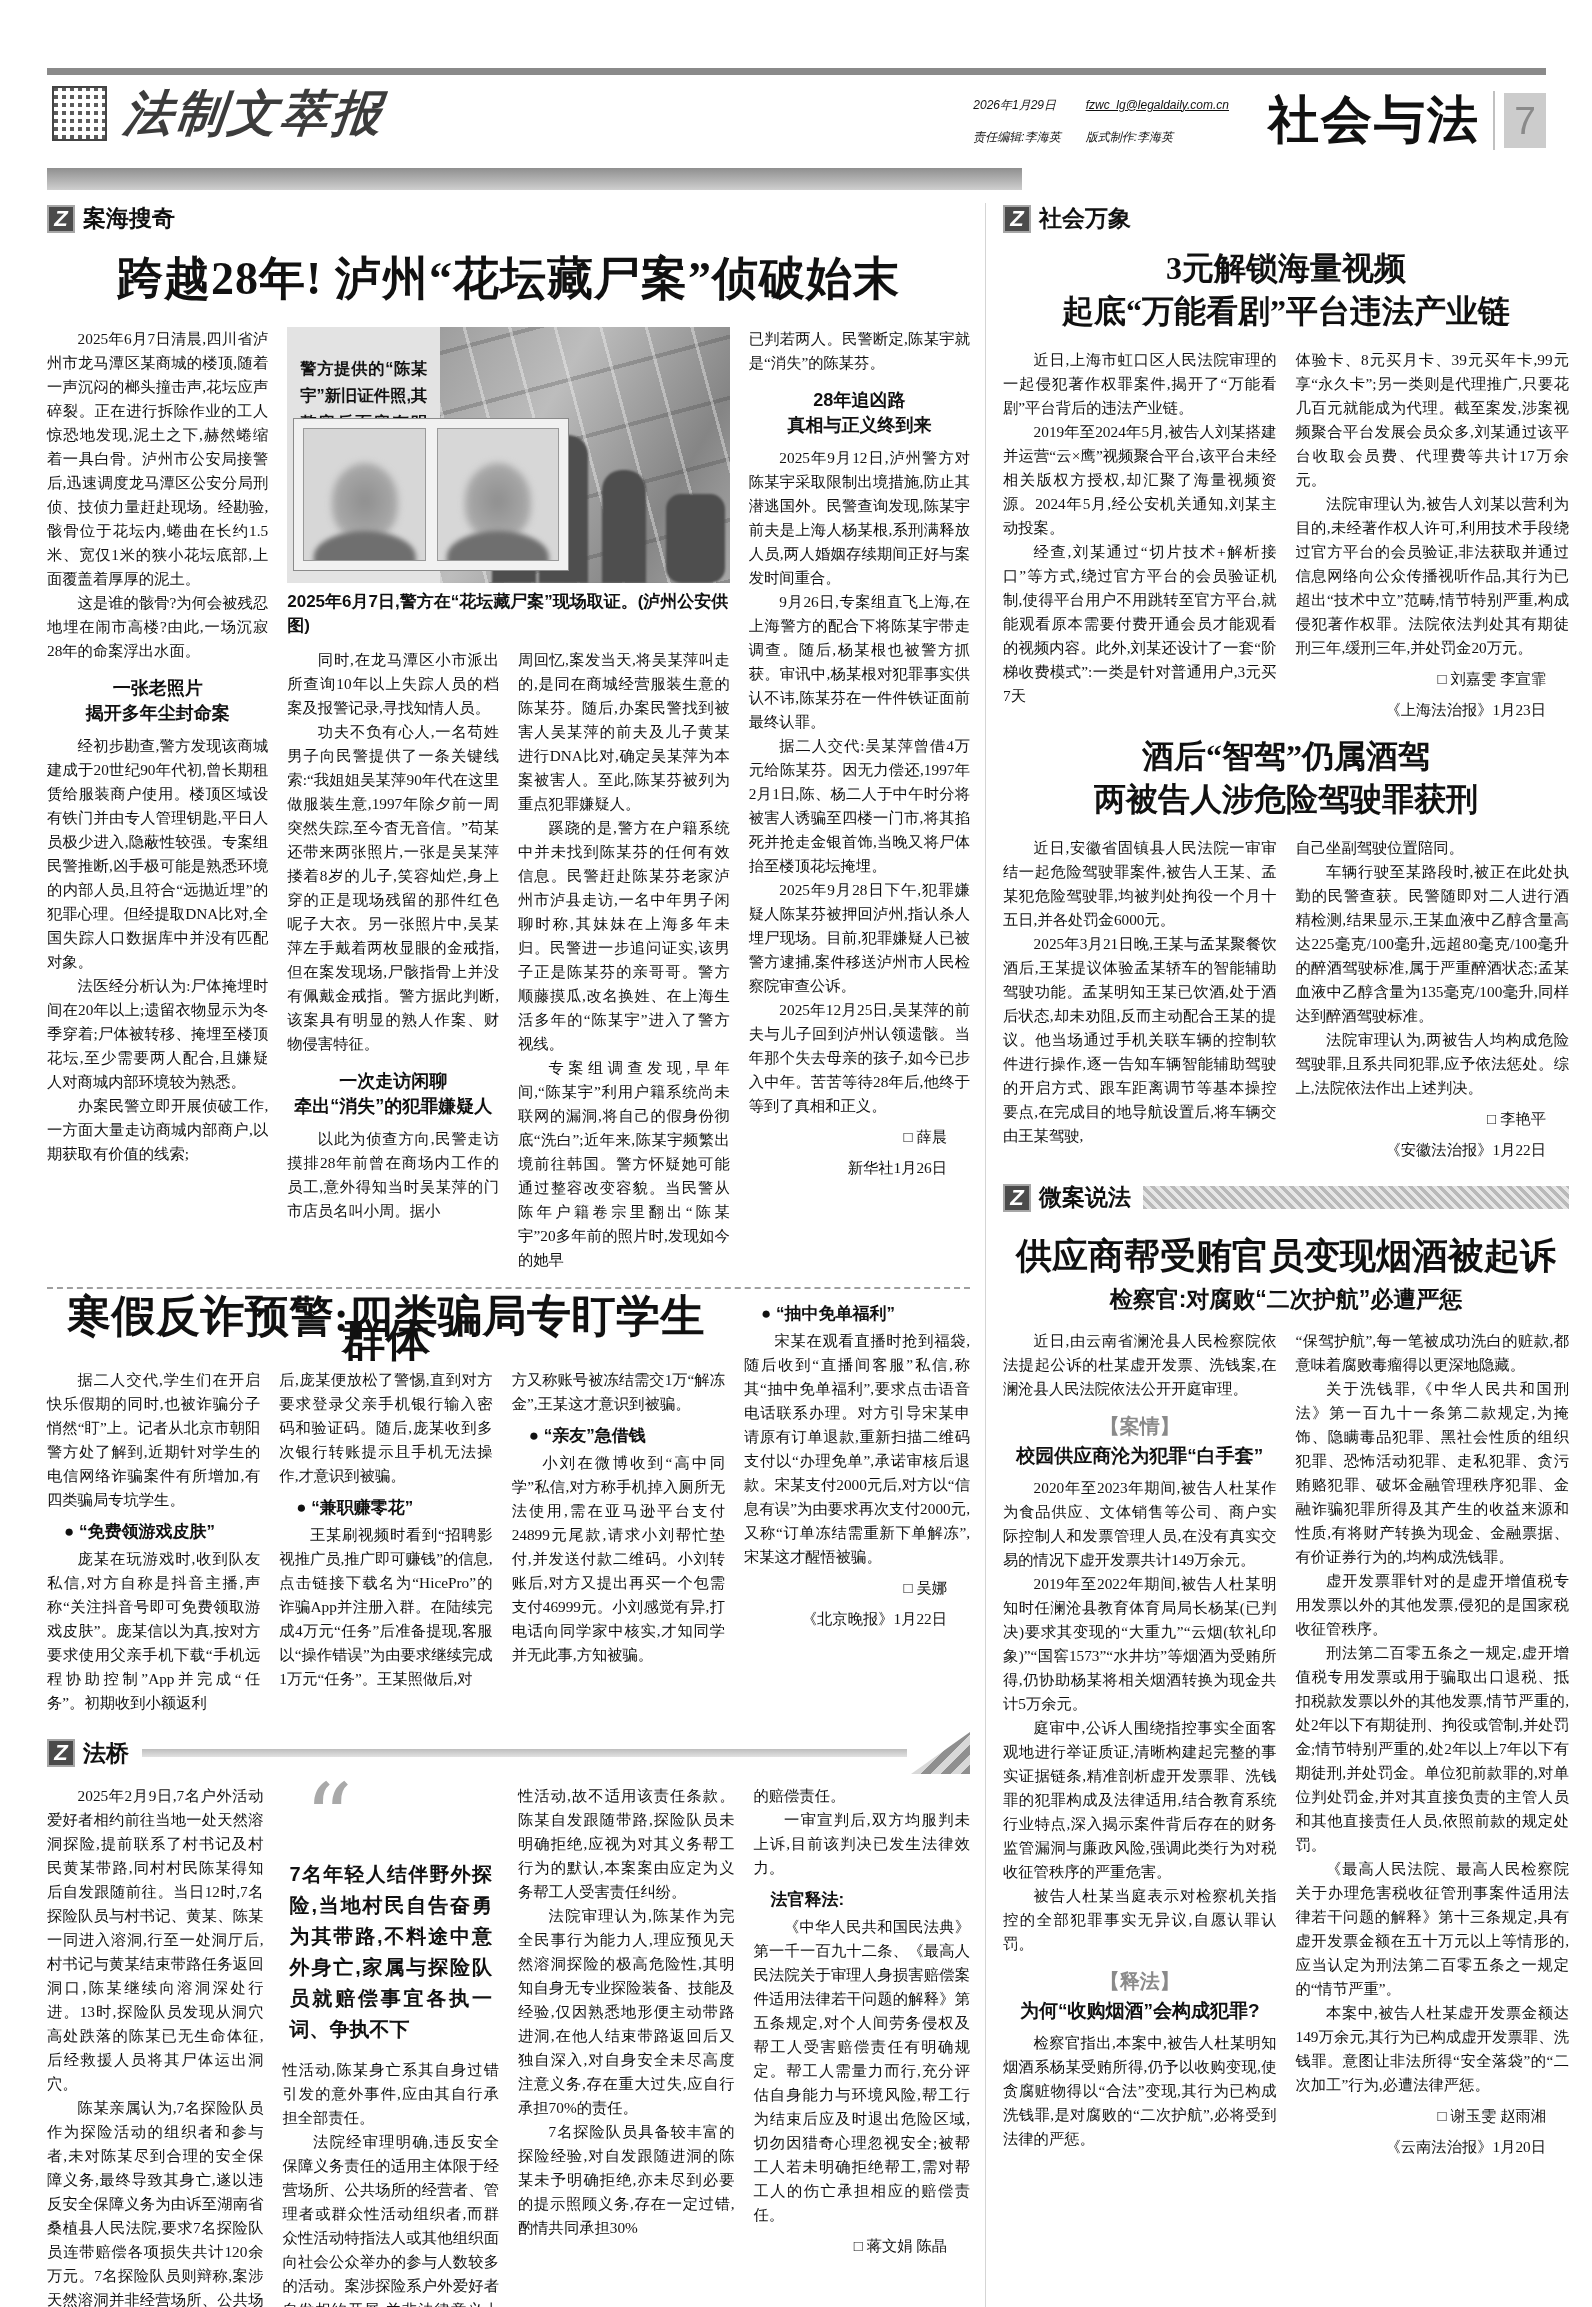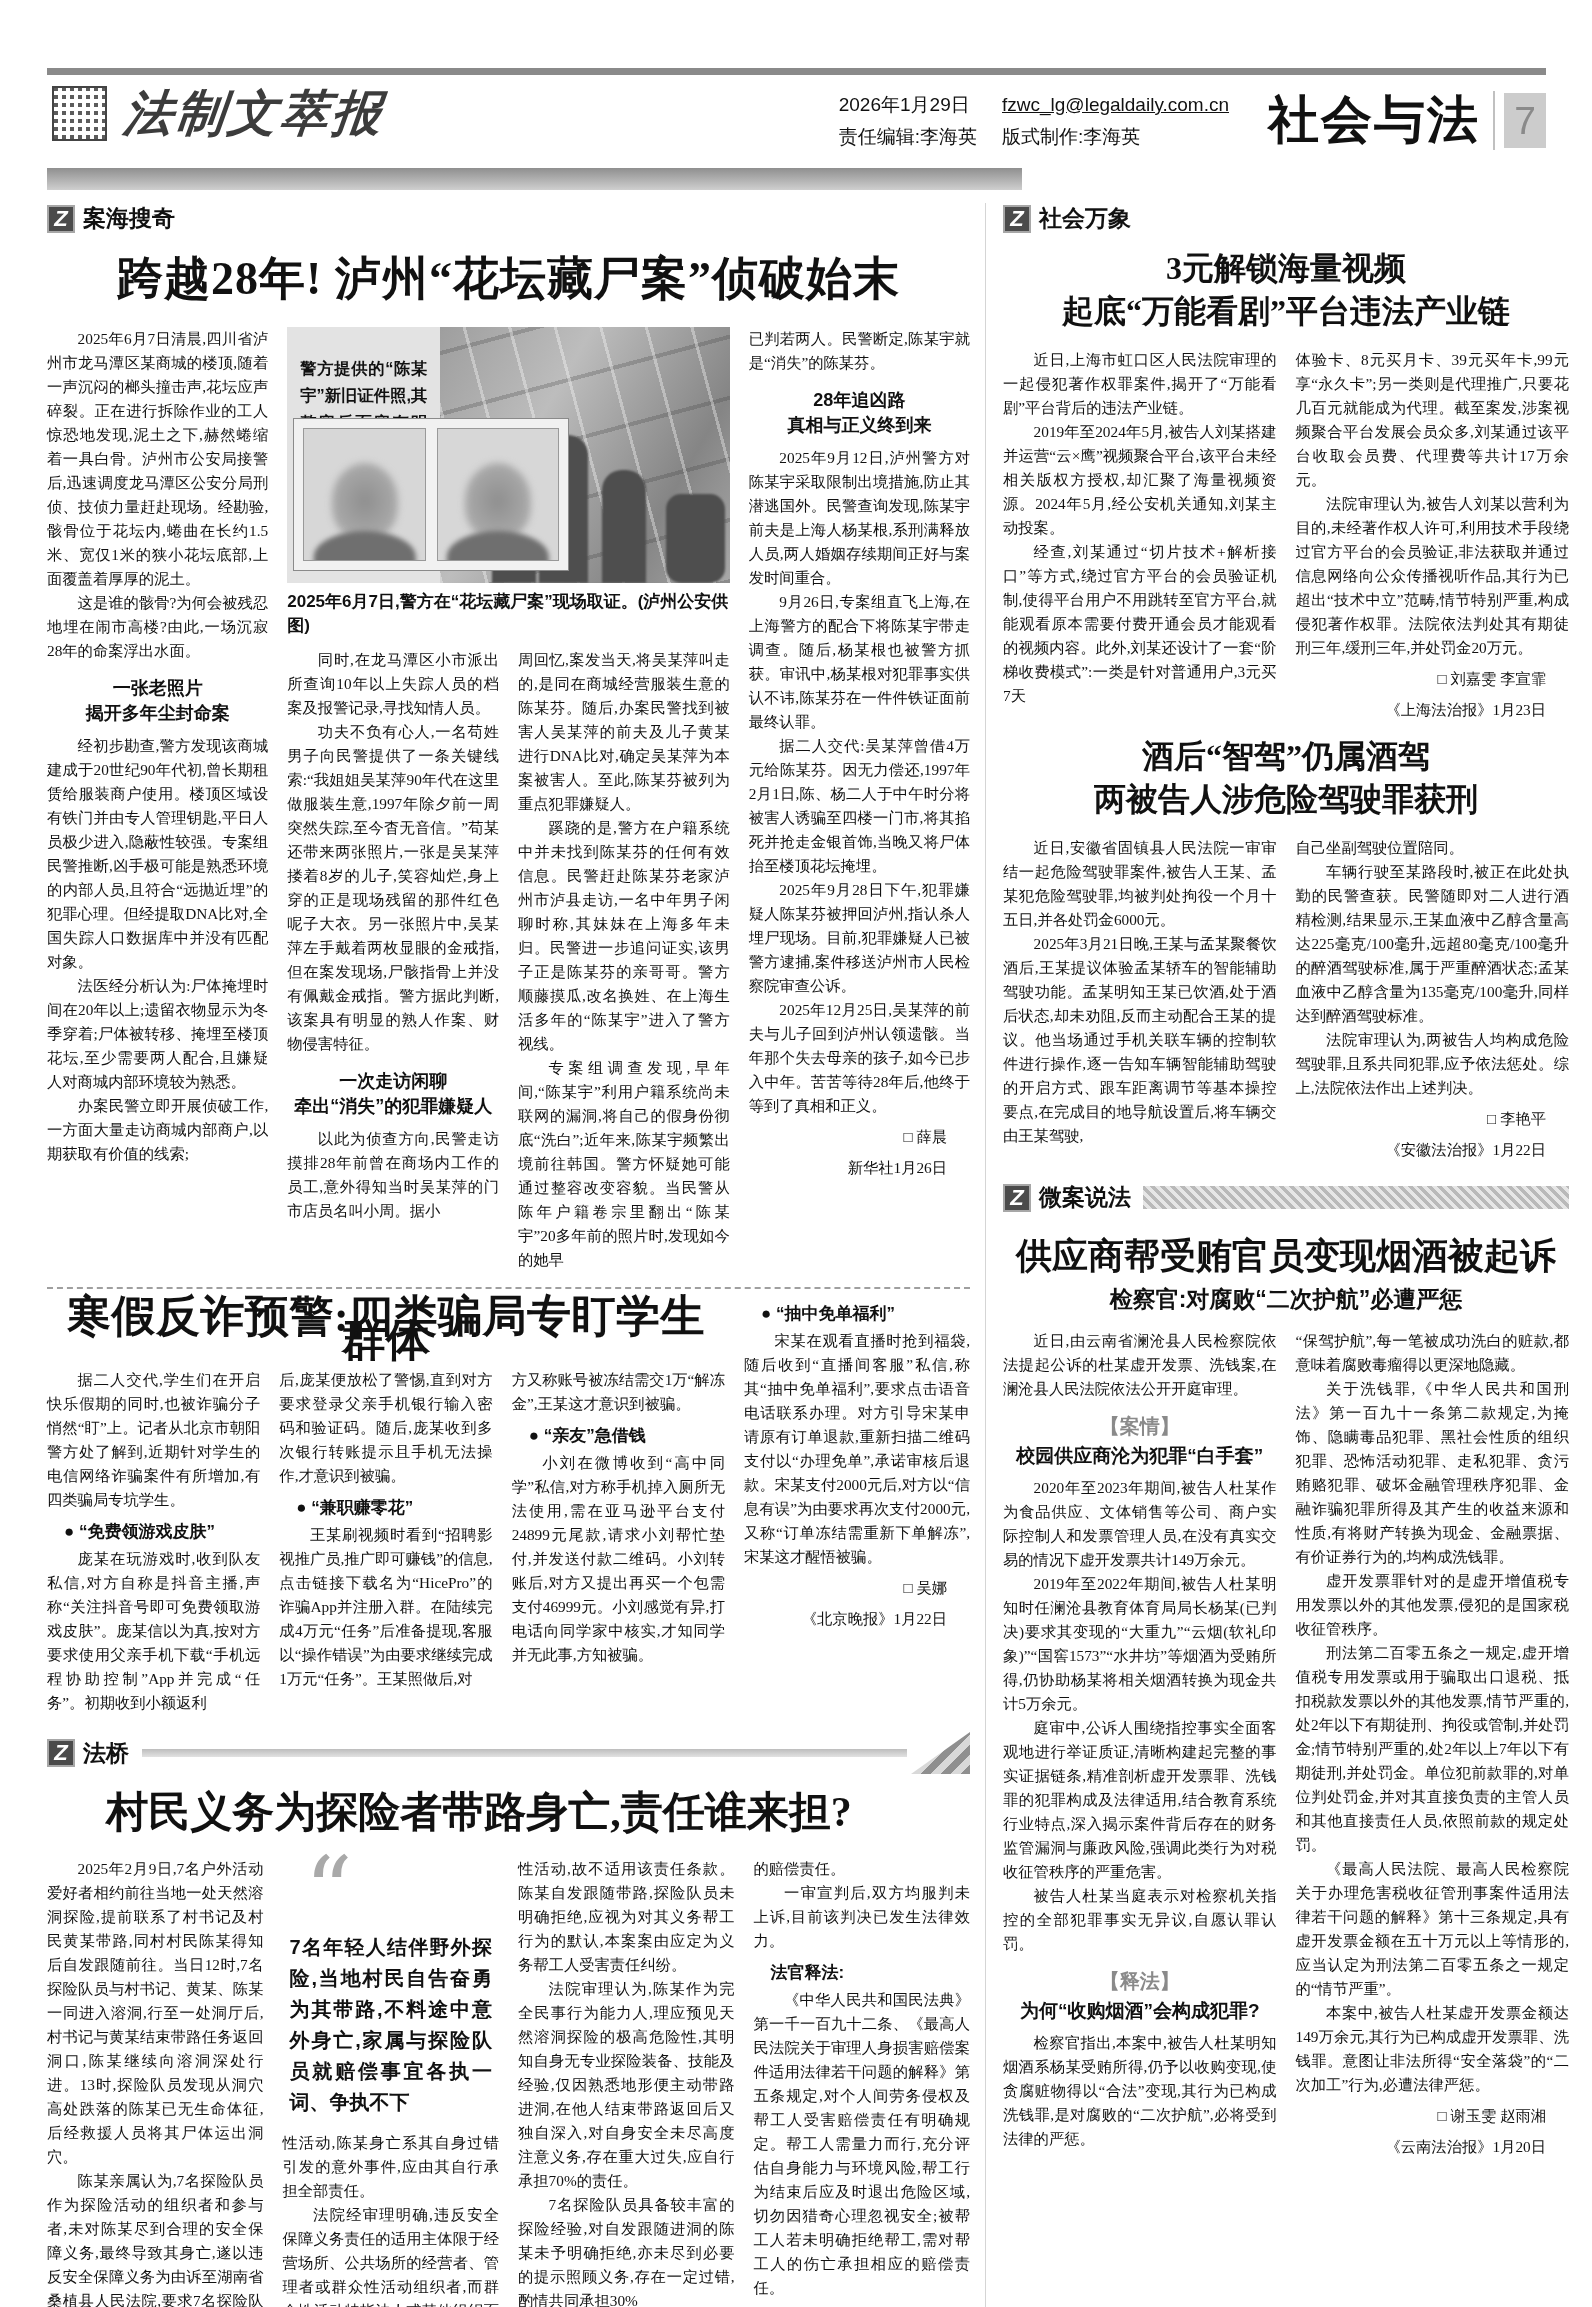--- a/index.html
+++ b/index.html
@@ -12,21 +12,21 @@
   .top-rule { height:7px; background:#8a8a8a; margin:68px 23px 0 23px; }
   .masthead { display:flex; align-items:flex-start; margin:11px 23px 0 28px; }
   .qr { width:55px; height:55px; background:
         repeating-linear-gradient(0deg,#333 0 4px,#fff 4px 8px),
         repeating-linear-gradient(90deg,#333 0 4px,#fff 4px 8px);
         background-blend-mode:screen; border:2px solid #444; }
   .paper-name { font-size:49px; font-weight:bold; font-style:italic;
         transform:skewX(-6deg); letter-spacing:3px; color:#3c3c3c; margin-left:17px;
         font-family:"DejaVu Serif",serif; line-height:55px; }
   .mast-right { margin-left:auto; display:flex; align-items:center; }
-  .pub-info { font-family:"Liberation Sans",sans-serif; font-size:19px; line-height:28px; }
+  .pub-info { font-family:"Liberation Sans",sans-serif; font-size:12px; line-height:28px;font-style:italic; }
   .pub-info td { padding-right:22px; white-space:nowrap; }
   .email { text-decoration:underline; }
   .section-name { font-size:51px; font-weight:900; font-family:Liberation Serif, serif;
         letter-spacing:2px; margin:0 13px 0 15px; }
   .page-no-wrap { display:flex; align-items:center; }
   .page-no-rule { width:2px; height:59px; background:#c0c0c0; margin-right:9px; }
   .page-no { width:42px; height:55px; background:#cccccc; color:#8a8a8a; font-size:39px;
         font-family:"Liberation Sans",sans-serif; display:flex; align-items:center; justify-content:center; }
   .grad-bar { height:22px; margin:13px 547px 0 23px;
         background:linear-gradient(to bottom,#8f8f8f,#cfcfcf); }
@@ -256,21 +256,20 @@
           <p class="byline">《北京晚报》1月22日</p>
         </div>
       </div>
 
       <div class="faqiao-bar">
         <span class="z-badge">Z</span>
         <span class="sec-label">法桥</span>
         <div class="faqiao-band"></div>
         <div class="fold-tri"></div>
       </div>
-      <h2 class="faqiao-headline">村民义务为探险者带路身亡,责任谁来担?</h2>
 
       <div class="cols body-txt">
         <div class="col">
           <p>2025年2月9日,7名户外活动爱好者相约前往当地一处天然溶洞探险,提前联系了村书记及村民黄某带路,同村村民陈某得知后自发跟随前往。当日12时,7名探险队员与村书记、黄某、陈某一同进入溶洞,行至一处洞厅后,村书记与黄某结束带路任务返回洞口,陈某继续向溶洞深处行进。13时,探险队员发现从洞穴高处跌落的陈某已无生命体征,后经救援人员将其尸体运出洞穴。</p>
           <p>陈某亲属认为,7名探险队员作为探险活动的组织者和参与者,未对陈某尽到合理的安全保障义务,最终导致其身亡,遂以违反安全保障义务为由诉至湖南省桑植县人民法院,要求7名探险队员连带赔偿各项损失共计120余万元。7名探险队员则辩称,案涉天然溶洞并非经营场所、公共场所,此次探险也不属于法律意义上的群众</p>
         </div>
         <div class="col">
           <div class="quote-box">
             <div class="quote-mark">“</div>
             <p class="quote-txt">7名年轻人结伴野外探险,当地村民自告奋勇为其带路,不料途中意外身亡,家属与探险队员就赔偿事宜各执一词、争执不下</p>

